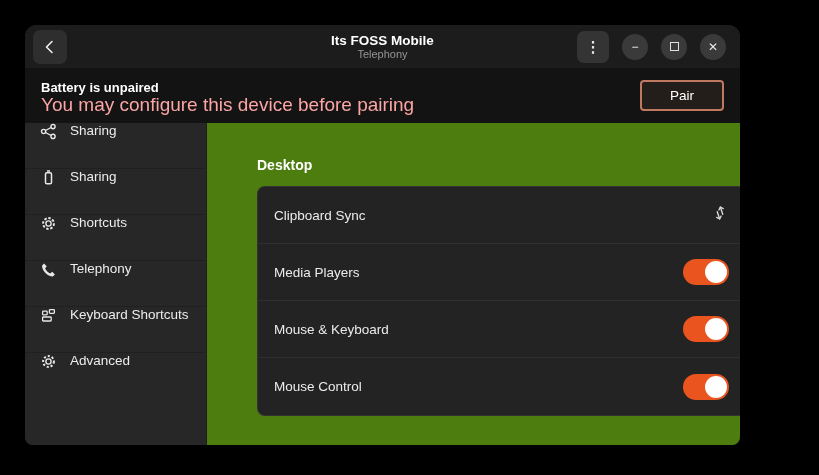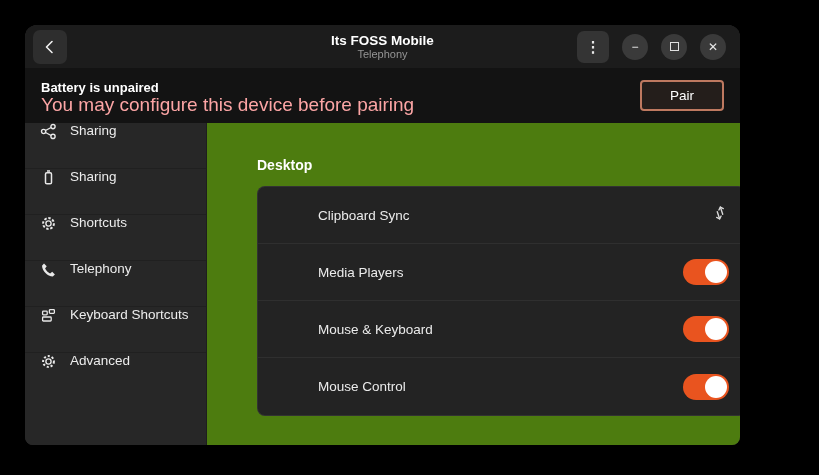--- a/index.html
+++ b/index.html
@@ -77,21 +77,21 @@
   .card {
     margin-top:13px; width:489px; background:#232323;
     border:1px solid rgba(255,255,255,0.07); border-radius:8px; overflow:hidden;
   }
   .card-row {
     height:57px; padding:0 16px;
     display:flex; align-items:center; justify-content:space-between;
     border-bottom:1px solid rgba(255,255,255,0.06);
   }
   .card-row:last-child { border-bottom:none; }
-  .row-label { color:#ebebeb; font-size:13.5px;margin-left:44px; }
+  .row-label { color:#ebebeb; font-size:13.5px; }
 
   .toggle {
     width:46px; height:26px; border-radius:13px; background:#E9541F;
     position:relative; cursor:pointer; flex:0 0 46px;
   }
   .toggle .knob {
     position:absolute; right:2px; top:2px; width:22px; height:22px;
     border-radius:50%; background:#ffffff;
   }
 

